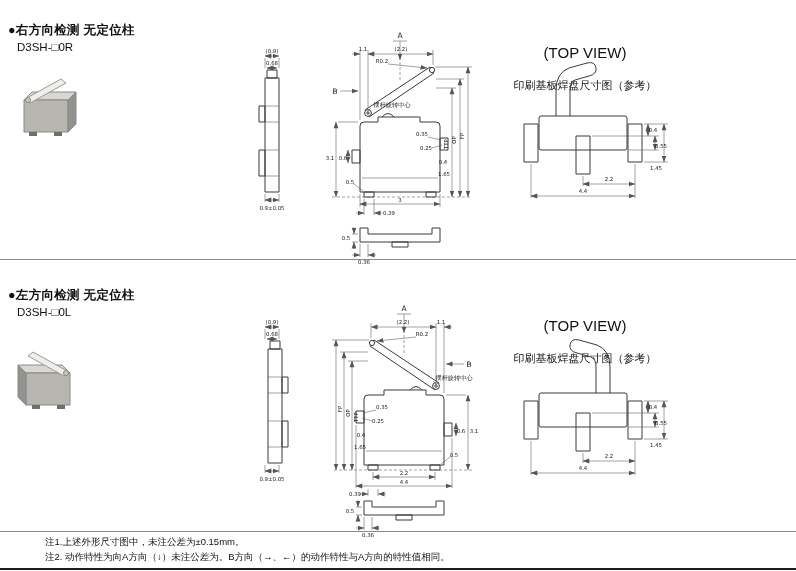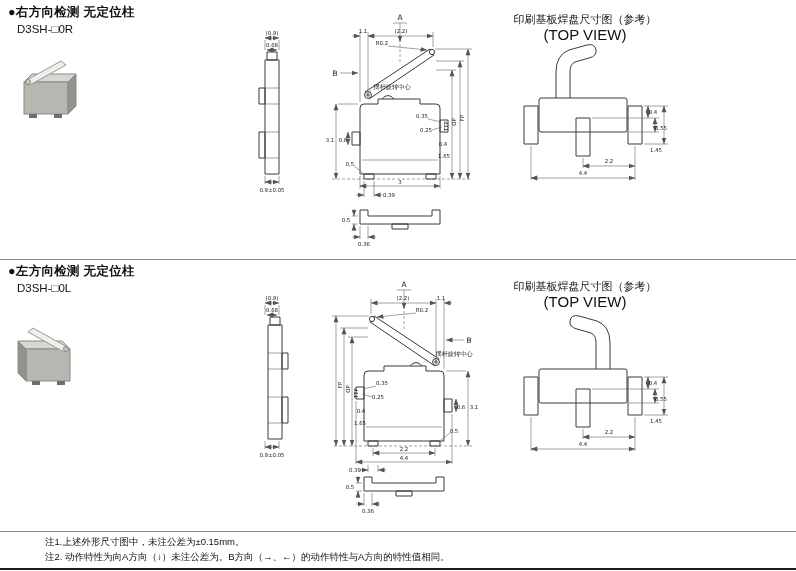--- a/index.html
+++ b/index.html
@@ -2,40 +2,40 @@
 <html><head>
 <meta charset="utf-8">
 <style>
   html,body{margin:0;padding:0;background:#fff;}
   .page{position:relative;width:796px;height:571px;background:#fff;overflow:hidden;
         font-family:"Liberation Sans","DejaVu Sans",sans-serif;color:#111;}
   .abs{position:absolute;}
   .panel{position:absolute;left:0;width:796px;}
   .sec-title{font-size:12.5px;font-weight:bold;letter-spacing:.3px;}
   .model{font-size:11.5px;}
-  .pad-title{font-size:11px;text-align:center;width:186px;}
+  .pad-title{font-size:11px;text-align:center;width:186px;margin-top:48px;}
   .pad-sub{font-size:15px;text-align:center;width:186px;}
   .hr{position:absolute;height:1px;background:#8a8a8a;width:796px;left:0;}
   .bottom-rule{position:absolute;left:0;width:796px;height:2px;background:#1c1c1c;}
   .notes{position:absolute;left:3px;font-size:9.5px;line-height:14.5px;color:#111;}
   svg .k{stroke:#3a3a3a;stroke-width:1;fill:none;stroke-linejoin:round;}
   svg .kf{stroke:#3a3a3a;stroke-width:1;fill:#fff;stroke-linejoin:round;}
   svg .d{stroke:#555;stroke-width:.55;fill:none;}
   svg .dd{stroke:#555;stroke-width:.55;fill:none;stroke-dasharray:3 2;}
   svg text{font-family:"DejaVu Sans",sans-serif;fill:#161616;text-anchor:middle;}
   svg .t5{font-size:5.4px;}
   svg .t6{font-size:6.2px;}
   svg .t7{font-size:7.5px;}
 </style>
 </head>
 <body>
 
 <div class="page">
 
-  <section class="panel" style="top:0;height:327px;">
+  <section class="panel" style="top:18px;height:327px;">
     <div class="abs sec-title" style="left:8px;top:4px;">●右方向检测  无定位柱</div>
     <div class="abs model" style="left:17px;top:23px;">D3SH-□0R</div>
 
     <svg class="abs" style="left:12px;top:48px;" width="70" height="74" viewBox="0 0 70 74">
       <g>
         <polygon points="12,34 20,26 64,26 56,34" fill="#d8d7d2" stroke="#8a8a85"></polygon>
         <rect x="12" y="34" width="44" height="32" fill="#b7b6b0" stroke="#8a8a85"></rect>
         <polygon points="56,34 64,26 64,58 56,66" fill="#93928c" stroke="#8a8a85"></polygon>
         <polygon points="13,33 49,13 54,17 18,37" fill="#efeeea" stroke="#9a9a94"></polygon>
         <circle cx="16" cy="34" r="2.5" fill="#c9c8c2" stroke="#8a8a85"></circle>
@@ -197,21 +197,21 @@
       <text class="t5" x="155" y="74">0.4</text>
       <text class="t5" x="163" y="90">0.55</text>
       <text class="t5" x="158" y="112">1.45</text>
       <text class="t5" x="111" y="123">2.2</text>
       <text class="t5" x="85" y="135">4.4</text>
     </svg>
   </section>
 
   <div class="hr" style="top:259px;"></div>
 
-  <section class="panel" style="top:253px;height:269px;">
+  <section class="panel" style="top:277px;height:269px;">
     <div class="abs sec-title" style="left:8px;top:10px;">●左方向检测  无定位柱</div>
     <div class="abs model" style="left:17px;top:29px;">D3SH-□0L</div>
 
     <svg class="abs" style="left:12px;top:62px;" width="70" height="74" viewBox="0 0 70 74">
       <g transform="translate(70,0) scale(-1,1)">
         <polygon points="12,34 20,26 64,26 56,34" fill="#d8d7d2" stroke="#8a8a85"></polygon>
         <rect x="12" y="34" width="44" height="32" fill="#b7b6b0" stroke="#8a8a85"></rect>
         <polygon points="56,34 64,26 64,58 56,66" fill="#93928c" stroke="#8a8a85"></polygon>
         <polygon points="13,33 49,13 54,17 18,37" fill="#efeeea" stroke="#9a9a94"></polygon>
         <circle cx="16" cy="34" r="2.5" fill="#c9c8c2" stroke="#8a8a85"></circle>

